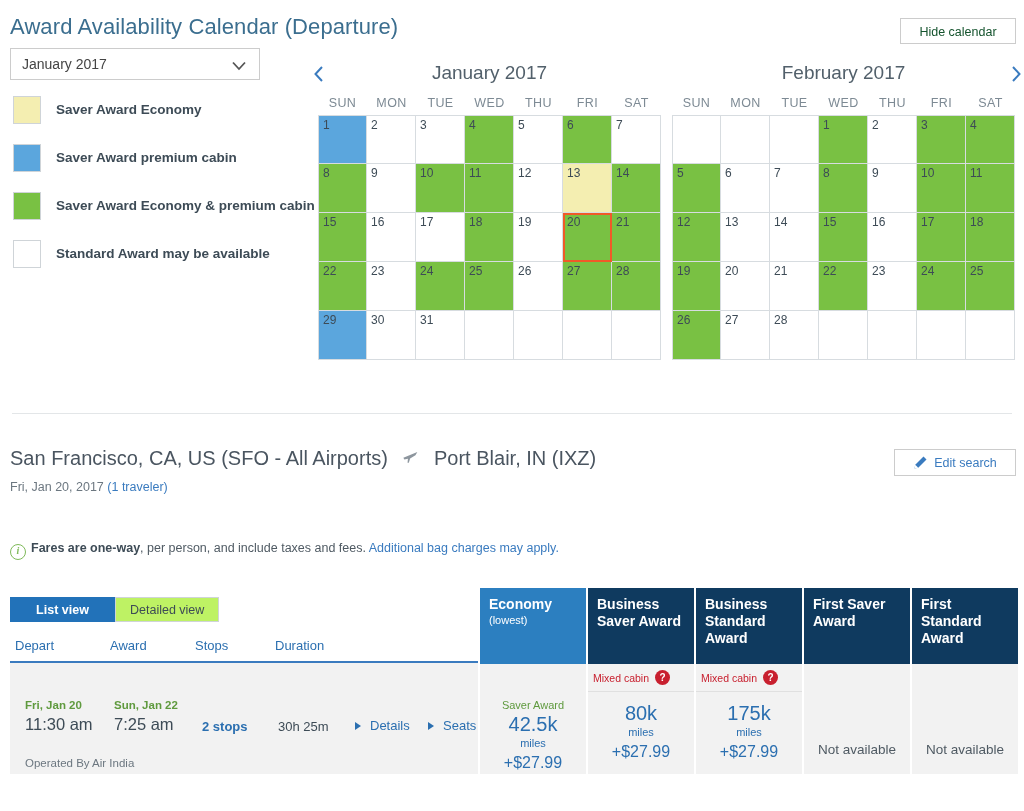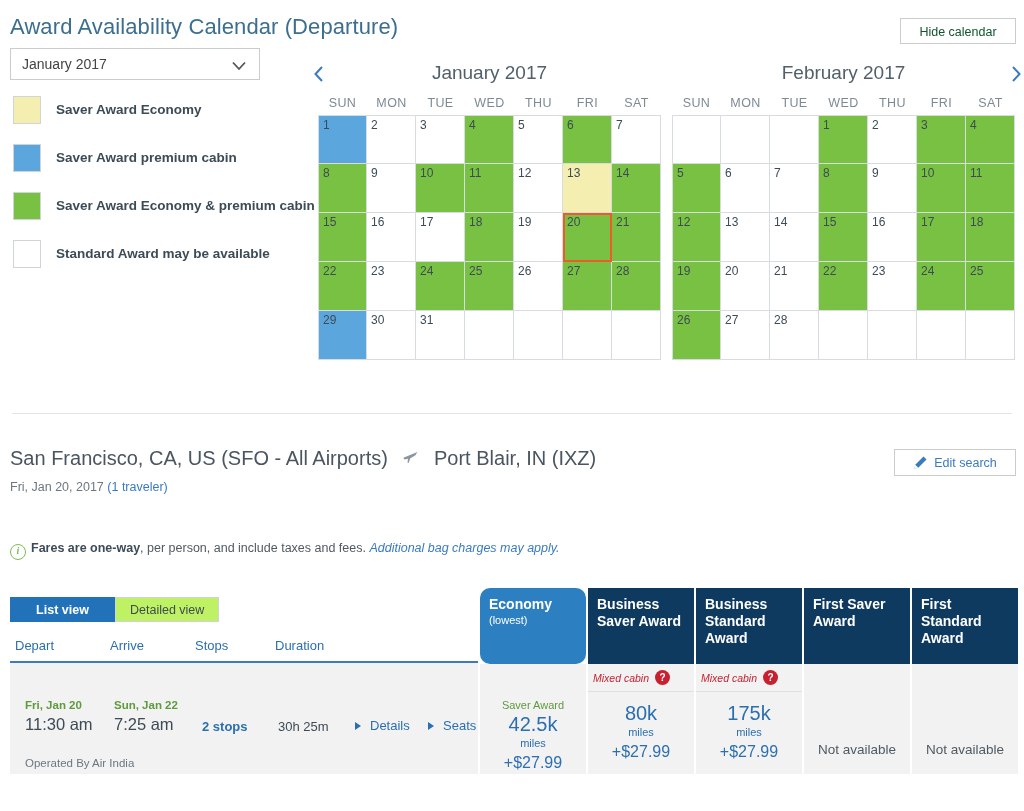--- a/index.html
+++ b/index.html
@@ -231,21 +231,21 @@
     font-size: 10px;
     line-height: 12px;
     text-align: center;
     vertical-align: -2px;
     margin-right: 5px;
     font-family: "Liberation Serif", serif;
     font-style: italic;
     font-weight: bold;
   }
   .fares-note b { font-weight: 700; color:#3d4b56; }
-  .fares-note a { color: #3a7bbf; text-decoration: none; cursor: pointer; font-style: italic; }
+  .fares-note a { color: #3a7bbf; text-decoration: none; cursor: pointer; }
 
   
   .view-toggle { position: absolute; left: 10px; top: 597px; display: flex; }
   .view-tab {
     height: 25px;
     line-height: 25px;
     padding: 0 14px;
     font-size: 12.5px;
     border: 1px solid #cfd4d8;
     background: #bef264;
@@ -342,41 +342,40 @@
   .fare-head {
     height: 76px;
     background: #0f3a5f;
     color: #ffffff;
     box-sizing: border-box;
     padding: 8px 8px 0 9px;
     font-size: 14px;
     font-weight: 700;
     line-height: 17px;
   }
-  .fare-head.econ { background: #2c7fc0; border-radius: 10px; }
+  .fare-head.econ { background: #2c7fc0; }
   .fare-head .sub {
     display: block;
     font-size: 11px;
     font-weight: 400;
     line-height: 14px;
   }
 
   .fare-mixed {
     height: 27px;
     background: #f2f2f2;
     box-sizing: border-box;
     display: flex;
     align-items: center;
     padding-left: 5px;
     gap: 6px;
   }
   .fare-mixed .mx-tx {
     font-size: 10.5px;
     color: #c8202f;
-    font-style: italic;
   }
   .fare-mixed .mx-q {
     width: 15px; height: 15px;
     border-radius: 50%;
     background: #c8202f;
     color: #ffffff;
     font-size: 10px;
     font-weight: 700;
     line-height: 15px;
     text-align: center;
@@ -754,21 +753,21 @@
     <span class="ico">i</span><b>Fares are one-way</b><span>, per person, and include taxes and fees. </span><a>Additional bag charges may apply.</a>
   </div>
 
   <div class="view-toggle">
     <div class="view-tab active">List view</div>
     <div class="view-tab">Detailed view</div>
   </div>
 
   <div class="res-head">
     <div class="col" style="left:5px">Depart</div>
-    <div class="col" style="left:100px">Arrive</div>
+    <div class="col" style="left:100px">Award</div>
     <div class="col" style="left:185px">Stops</div>
     <div class="col" style="left:265px">Duration</div>
   </div>
   <div class="res-head-rule"></div>
 
   <div class="flight-row">
     <div class="fr-dep-day">Fri, Jan 20</div>
     <div class="fr-dep-time">11:30 am</div>
     <div class="fr-arr-day">Sun, Jan 22</div>
     <div class="fr-arr-time">7:25 am</div>

